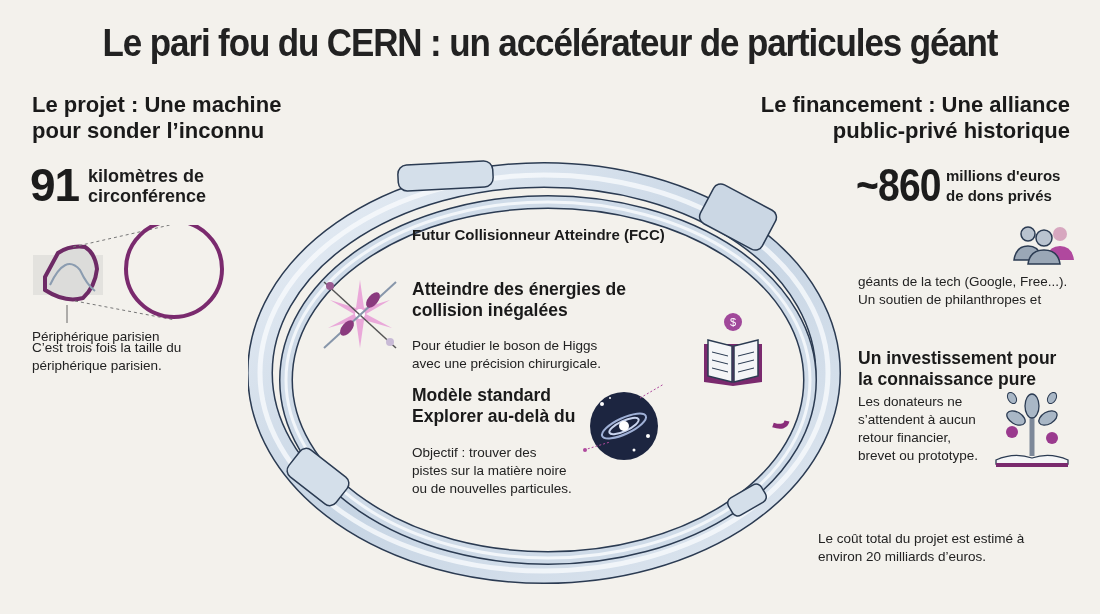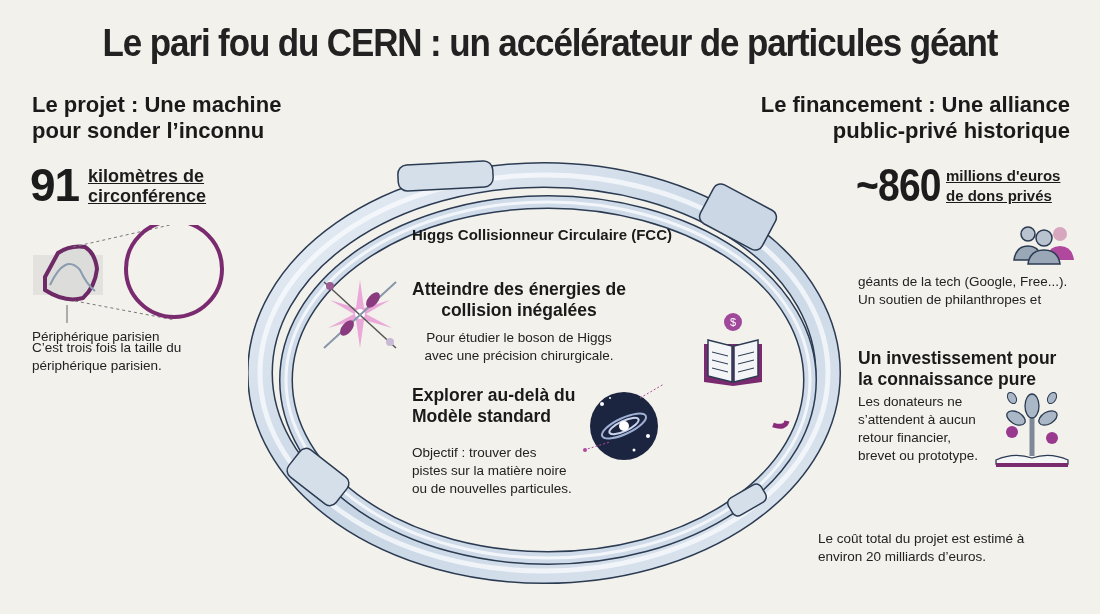--- a/index.html
+++ b/index.html
@@ -12,21 +12,21 @@
     }
     .abs { position: absolute; }
     .title {
       left: 0; top: 22px; width: 1100px; text-align: center;
       font-size: 38px; font-weight: bold; letter-spacing: -1.2px;
       color: #222;
       transform: scaleX(0.92); transform-origin: center;
     }
     .sec-title { font-size: 22px; font-weight: bold; line-height: 26px; color: #1a1a1a; }
     .big-num { font-size: 46px; font-weight: bold; letter-spacing: -1px; line-height: 46px; }
-    .num-label { font-size: 18px; font-weight: bold; line-height: 20px; text-decoration: underline; }
+    .num-label { font-size: 18px; font-weight: bold; line-height: 20px; }
     .body-txt { font-size: 13.5px; line-height: 18px; color: #222; }
     .item-title { font-size: 17.5px; font-weight: bold; line-height: 21px; color: #1a1a1a; }
     .fcc-label { font-size: 15px; font-weight: bold; color: #1a1a1a; }
     .right { text-align: right; }
   </style>
 </head>
 <body>
 
 <div class="abs title">Le pari fou du CERN : un accélérateur de particules géant</div>
 
@@ -87,45 +87,45 @@
   </g>
   <line x1="42" y1="80" x2="42" y2="98" stroke="#666" stroke-width="1"></line>
 </svg>
 
 <div class="abs body-txt" style="left:32px; top:328px;">Périphérique parisien</div>
 <div class="abs body-txt" style="left:32px; top:339px;">
   <div>C’est trois fois la taille du</div>
   <div>périphérique parisien.</div>
 </div>
 
-<div class="abs fcc-label" style="left:412px; top:226px;">Higgs Collisionneur Circulaire (FCC)</div>
+<div class="abs fcc-label" style="left:412px; top:226px;">Futur Collisionneur Atteindre (FCC)</div>
 
 <svg class="abs" style="left:318px; top:272px;" width="84" height="84" viewBox="0 0 84 84">
   <g>
     <polygon points="42,8 46,36 72,28 48,42 74,56 46,48 42,76 38,48 10,56 36,42 12,28 38,36" fill="#e79bd6" opacity="0.85"></polygon>
     <circle cx="42" cy="42" r="5" fill="#fff"></circle>
     <line x1="6" y1="10" x2="78" y2="76" stroke="#555" stroke-width="1.5"></line>
     <line x1="6" y1="76" x2="78" y2="10" stroke="#8796aa" stroke-width="2"></line>
     <circle cx="12" cy="14" r="4" fill="#9a5a92"></circle>
     <circle cx="72" cy="70" r="4" fill="#c8bad6"></circle>
     <ellipse cx="55" cy="28" rx="5" ry="9" fill="#8a3a7e" transform="rotate(40 55 28)"></ellipse>
     <ellipse cx="29" cy="56" rx="5" ry="9" fill="#8a3a7e" transform="rotate(40 29 56)"></ellipse>
   </g>
 </svg>
 
-<div class="abs" style="left:412px; top:279px;text-align:center;">
+<div class="abs" style="left:412px; top:279px;">
   <div class="item-title">Atteindre des énergies de</div>
   <div class="item-title">collision inégalées</div>
-  <div class="body-txt" style="margin-top:8px;">Pour étudier le boson de Higgs</div>
+  <div class="body-txt" style="margin-top:16px;">Pour étudier le boson de Higgs</div>
   <div class="body-txt">avec une précision chirurgicale.</div>
 </div>
 
 <div class="abs" style="left:412px; top:385px;">
+  <div class="item-title">Modèle standard</div>
   <div class="item-title">Explorer au-delà du</div>
-  <div class="item-title">Modèle standard</div>
   <div class="body-txt" style="margin-top:17px;">Objectif : trouver des</div>
   <div class="body-txt">pistes sur la matière noire</div>
   <div class="body-txt">ou de nouvelles particules.</div>
 </div>
 
 <svg class="abs" style="left:580px; top:378px;" width="100" height="100" viewBox="0 0 100 100">
   <g>
     <circle cx="44" cy="48" r="34" fill="#1c2540"></circle>
     <ellipse cx="44" cy="48" rx="24" ry="8" fill="none" stroke="#9fb0d6" stroke-width="2" transform="rotate(-25 44 48)"></ellipse>
     <ellipse cx="44" cy="48" rx="16" ry="5" fill="none" stroke="#c9d4ee" stroke-width="2" transform="rotate(-25 44 48)"></ellipse>

